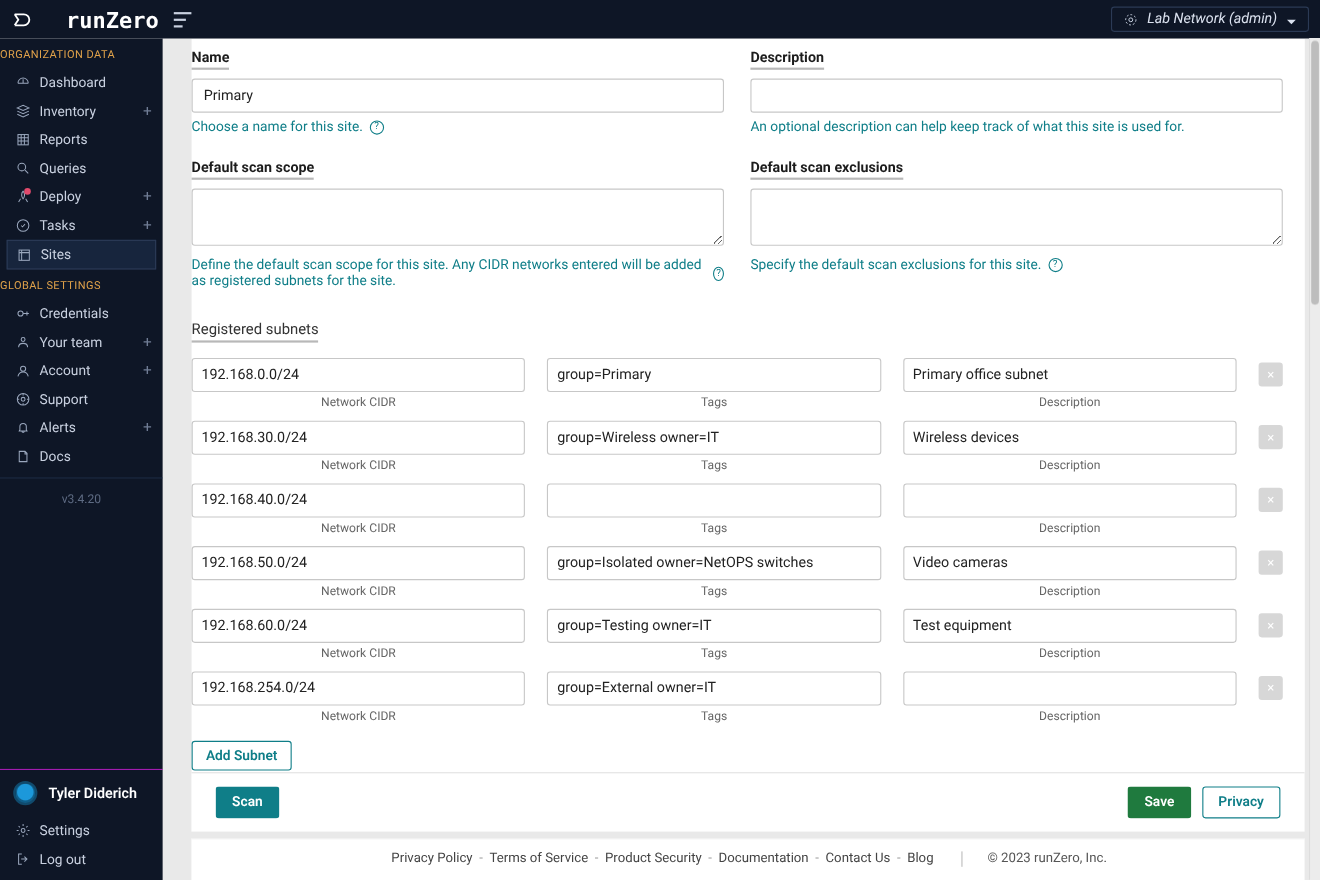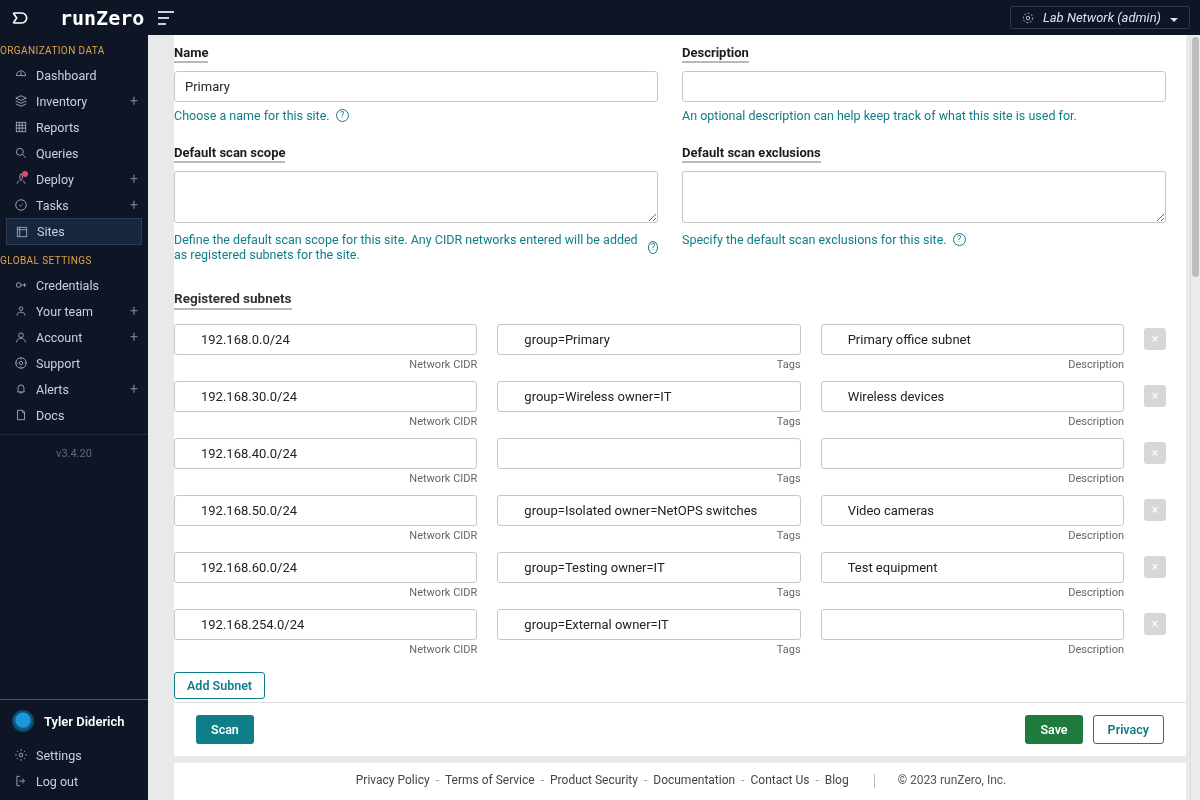--- a/index.html
+++ b/index.html
@@ -161,30 +161,30 @@
     margin-top: 6px;
     display: flex; align-items: center; gap: 6px;
   }
   .helper .qicon {
     width: 13px; height: 13px; border: 1px solid #0f7e88; border-radius: 50%;
     display: inline-flex; align-items: center; justify-content: center;
     font-size: 9px; line-height: 1;
   }
 
   .subhdr {
-    font-weight: 700; font-size: 13.5px;
+    font-weight: 400; font-size: 13.5px;
     border-bottom: 2px solid #b8b8b8;
     display: inline-block;
     margin: 6px 0 14px;
     padding-bottom: 2px;
   }
   .subnet-row { display: flex; gap: 20px; align-items: flex-start; margin-bottom: 10px; }
   .subnet-col { flex: 1; }
-  .subnet-col input { padding: 7px 26px; }
-  .col-caption { text-align: right; font-size: 11px; color: #666; margin-top: 3px; }
+  .subnet-col input { padding: 7px 8px; }
+  .col-caption { text-align: center; font-size: 11px; color: #666; margin-top: 3px; }
   .remove-btn {
     width: 22px; height: 22px; flex: none;
     margin-top: 4px;
     border-radius: 3px;
     background: #d7d7d7; color: #fff;
     display: flex; align-items: center; justify-content: center;
     font-size: 12px; cursor: pointer;
   }
 
   .add-subnet {

